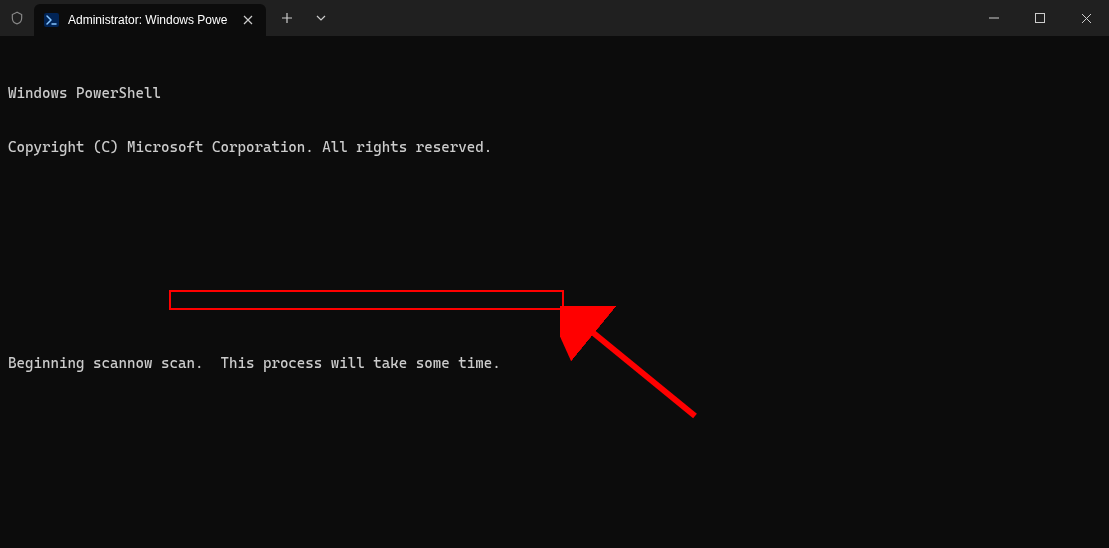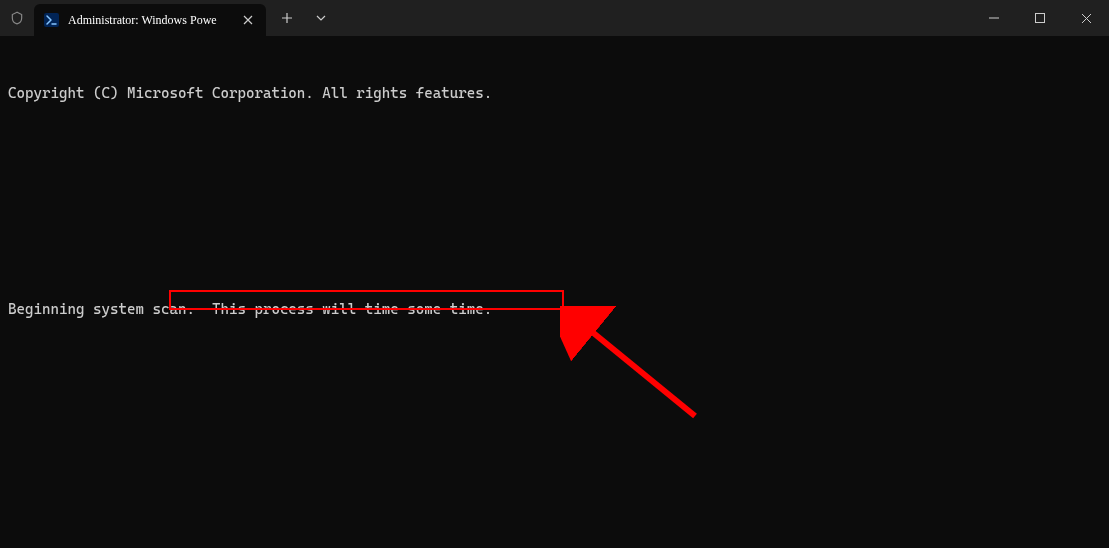--- a/index.html
+++ b/index.html
@@ -35,21 +35,21 @@
       background: #0c0c0c;
       height: 32px;
       margin-top: 4px;
       border-radius: 6px 6px 0 0;
       display: flex;
       align-items: center;
       padding: 0 10px 0 10px;
       min-width: 232px;
       position: relative;
       color: #ffffff;
-      font-family: Liberation Serif, serif;
+      font-family: Liberation Sans, sans-serif;
       font-size: 12px;
     }
     .tab-icon {
       width: 16px;
       height: 16px;
       margin-right: 8px;
       display: flex;
       align-items: center;
       justify-content: center;
       flex-shrink: 0;
@@ -170,25 +170,26 @@
     </div>
     <div class="win-btn">
       <svg width="11" height="11" viewBox="0 0 11 11">
           <path d="M1 1 L10 10 M10 1 L1 10" stroke="#ccc" stroke-width="1"></path>
         </svg>
     </div>
   </div>
 </div>
 
 <div class="terminal">
-  <div class="line">Copyright (C) Microsoft Corporation. All rights features.</div>
-  <div class="blank"></div>
-  <div class="blank"></div>
-  <div class="blank"></div>
-  <div class="line">Beginning system scan.  This process will time some time.</div>
+  <div class="line">Windows PowerShell</div>
+  <div class="line">Copyright (C) Microsoft Corporation. All rights reserved.</div>
+  <div class="blank"></div>
+  <div class="blank"></div>
+  <div class="blank"></div>
+  <div class="line">Beginning scannow scan.  This process will take some time.</div>
   <div class="blank"></div>
   
   
   
   
   
   
   
   
   

